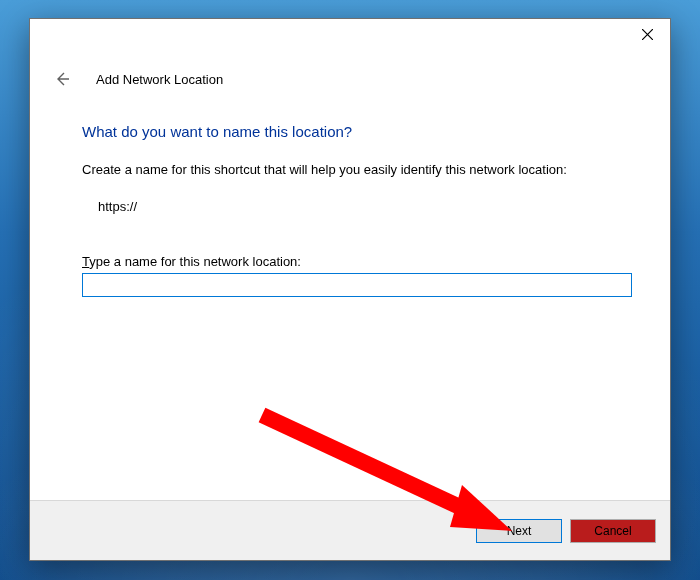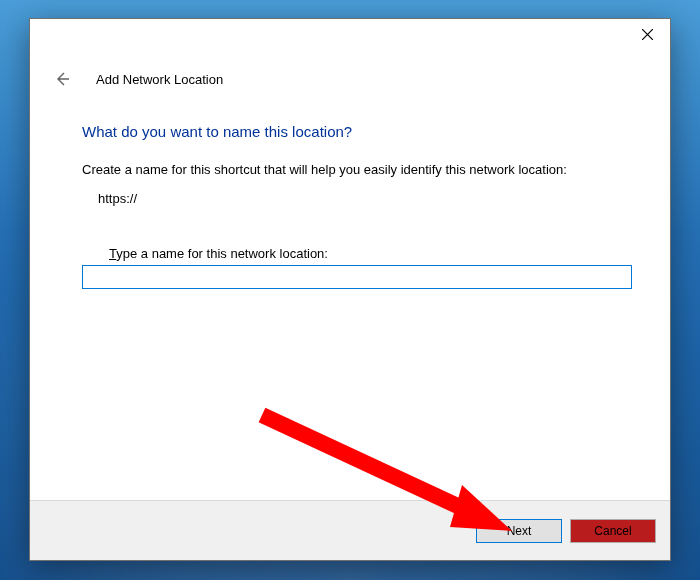--- a/index.html
+++ b/index.html
@@ -86,35 +86,34 @@
       padding: 34px 42px 8px 52px;
     }
     .heading {
       font-size: 15px;
       color: #003399;
       margin-bottom: 22px;
     }
     .description {
       font-size: 13px;
       color: #000;
-      margin-bottom: 14px;
+      margin-bottom: 22px;
     }
     .url-text {
       font-size: 13px;
       color: #000;
       margin-bottom: 40px;
       margin-left: 16px;
     }
     .input-label {
       font-size: 13px;
       color: #000;
       margin-bottom: 4px;
       text-decoration: underline;
       text-decoration-color: transparent;
-      margin-left: 27px;
     }
     .input-label .mnemonic {
       text-decoration: underline;
     }
     .name-input {
       width: 550px;
       height: 24px;
       border: 1px solid #0078d7;
       padding: 2px 6px;
       font-size: 13px;

